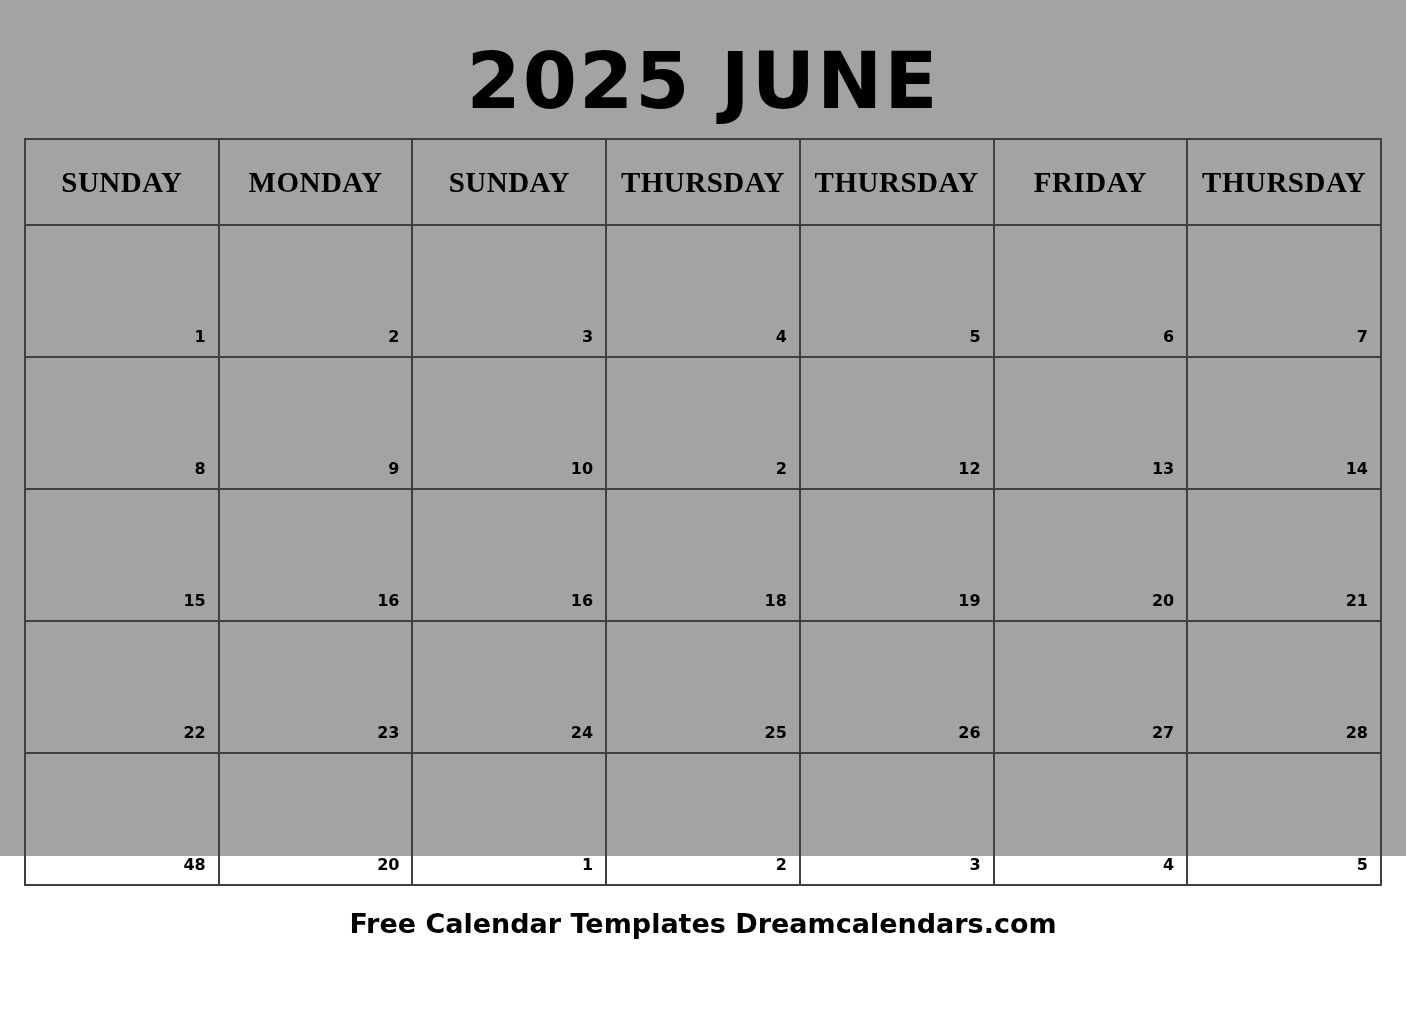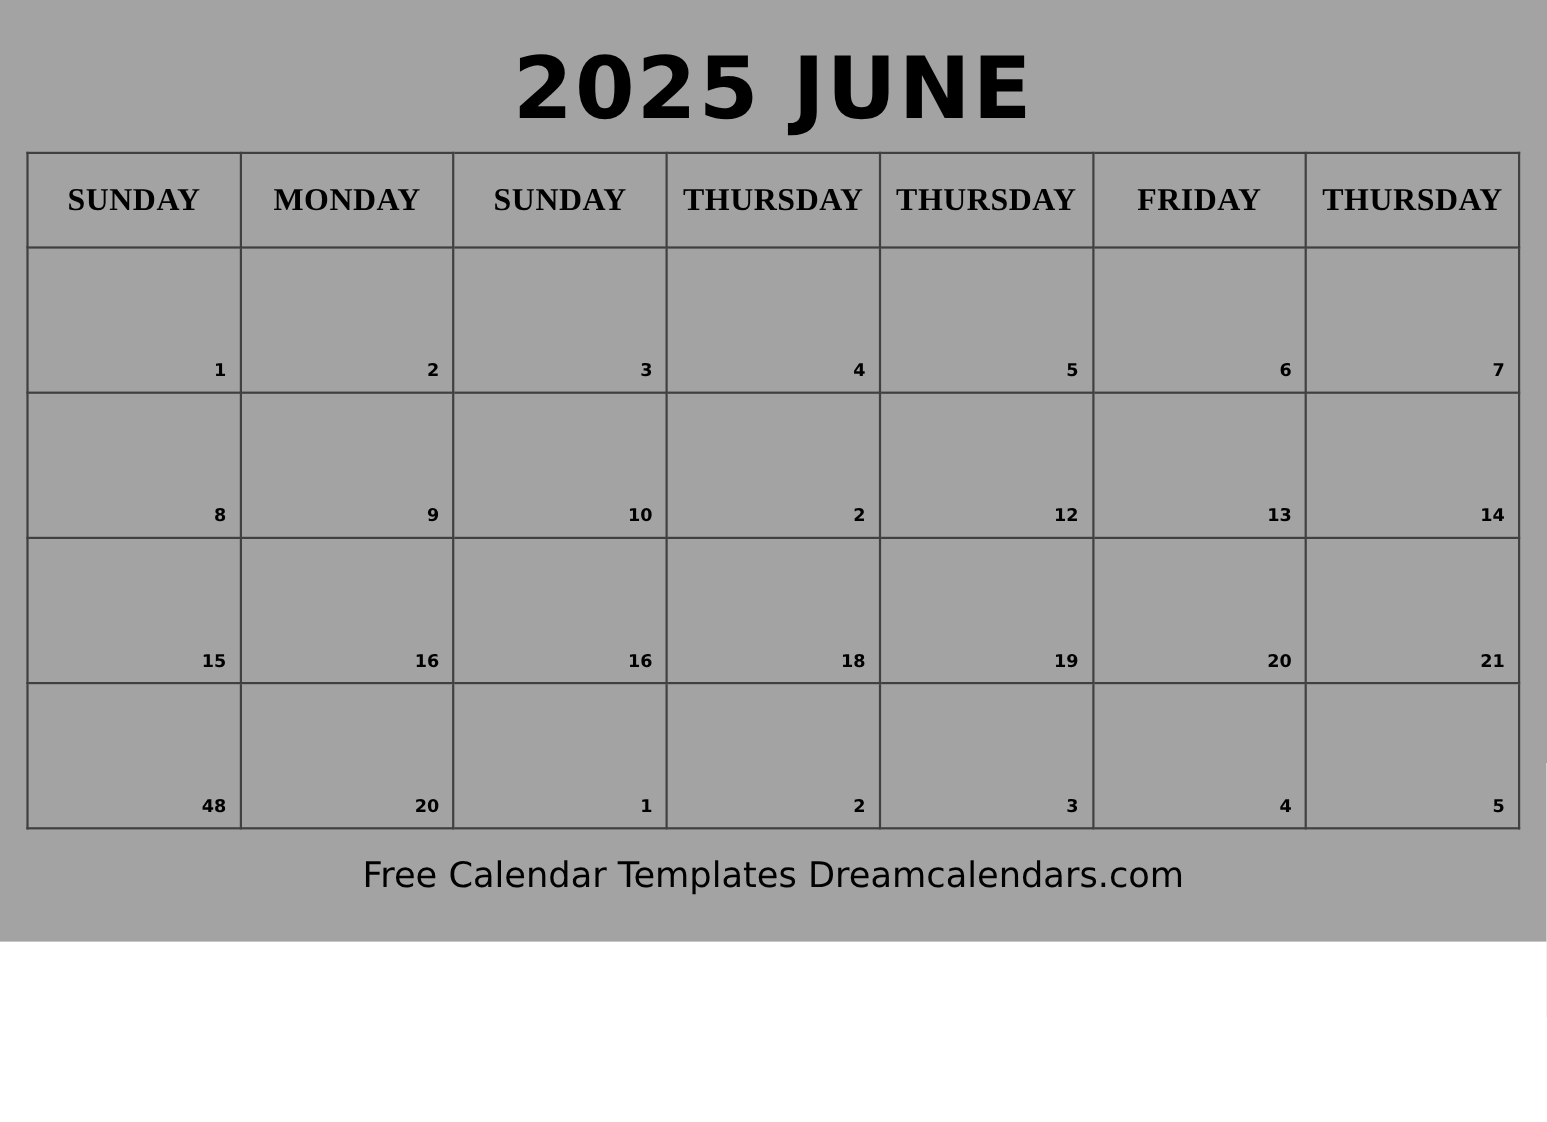--- a/index.html
+++ b/index.html
@@ -62,22 +62,22 @@
     text-align: right;
     font-family: "DejaVu Sans", sans-serif;
     font-weight: 700;
     font-size: 16px;
     color: #000000;
     padding: 0 12px 10px 0;
   }
   .footer {
     text-align: center;
     font-family: "DejaVu Sans", sans-serif;
-    font-weight: 400;
-    font-size: 32px;
+    font-weight: 700;
+    font-size: 27px;
     color: #000000;
     padding-top: 22px;
   }
 </style>
 </head>
 <body>
 
 <div class="page">
 
   <h1 class="title">2025 JUNE</h1>
@@ -159,20 +159,43 @@
           </td>
         <td>
             <span class="daynum">20</span>
           </td>
         <td>
             <span class="daynum">21</span>
           </td>
       </tr>
       <tr>
         <td>
+            <span class="daynum">22</span>
+          </td>
+        <td>
+            <span class="daynum">23</span>
+          </td>
+        <td>
+            <span class="daynum">24</span>
+          </td>
+        <td>
+            <span class="daynum">25</span>
+          </td>
+        <td>
+            <span class="daynum">26</span>
+          </td>
+        <td>
+            <span class="daynum">27</span>
+          </td>
+        <td>
+            <span class="daynum">28</span>
+          </td>
+      </tr>
+      <tr>
+        <td>
             <span class="daynum">48</span>
           </td>
         <td>
             <span class="daynum">20</span>
           </td>
         <td>
             <span class="daynum">1</span>
           </td>
         <td>
             <span class="daynum">2</span>

